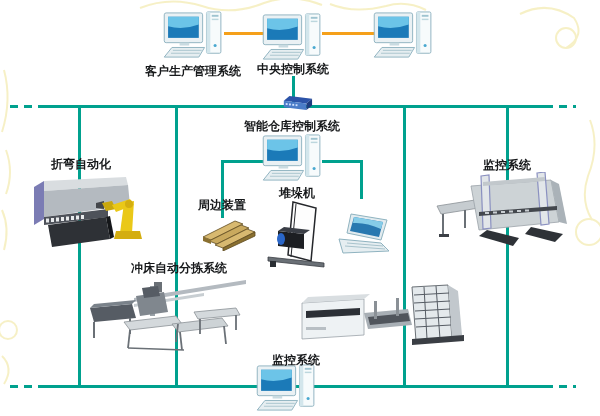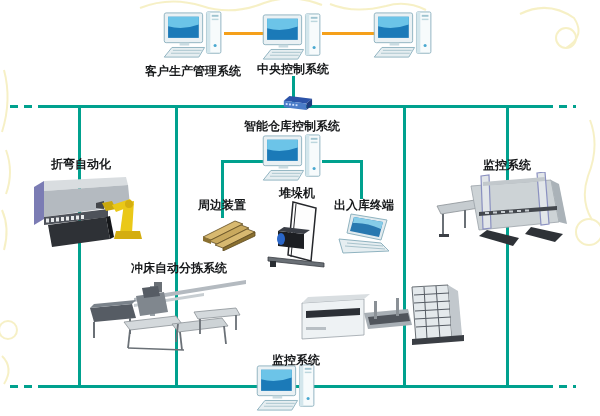--- a/index.html
+++ b/index.html
@@ -253,17 +253,16 @@
       <use href="#pc"></use>
     </svg>
 
   <div class="lbl" style="left:193px;top:63px">客户生产管理系统</div>
   <div class="lbl" style="left:293px;top:61px">中央控制系统</div>
   <div class="lbl" style="left:292px;top:118px">智能仓库控制系统</div>
   <div class="lbl" style="left:81px;top:156px">折弯自动化</div>
   <div class="lbl" style="left:507px;top:157px">监控系统</div>
   <div class="lbl" style="left:222px;top:197px">周边装置</div>
   <div class="lbl" style="left:297px;top:185px">堆垛机</div>
-  <div class="lbl" style="left:364px;top:197px">出入库终端</div>
   <div class="lbl" style="left:179px;top:260px">冲床自动分拣系统</div>
   <div class="lbl" style="left:296px;top:352px">监控系统</div>
 
 </div>
 
 </body></html>

